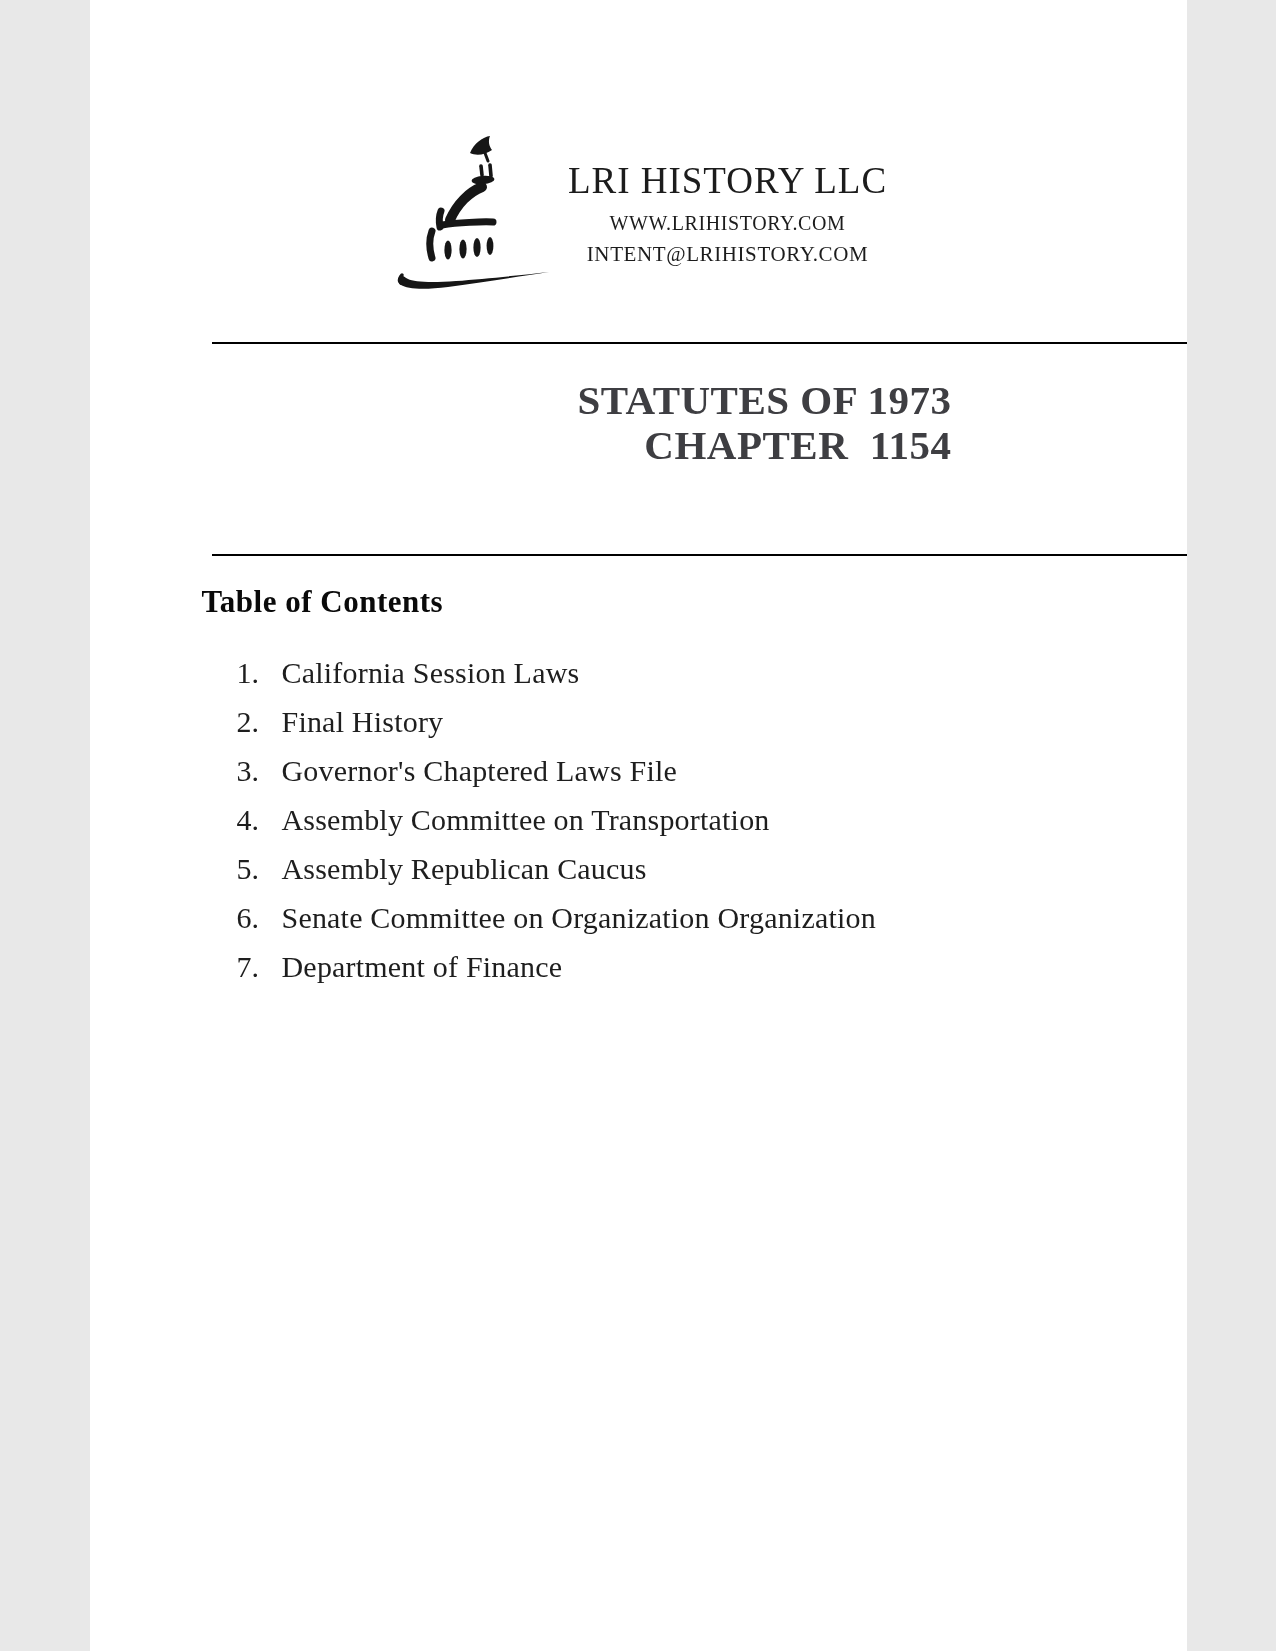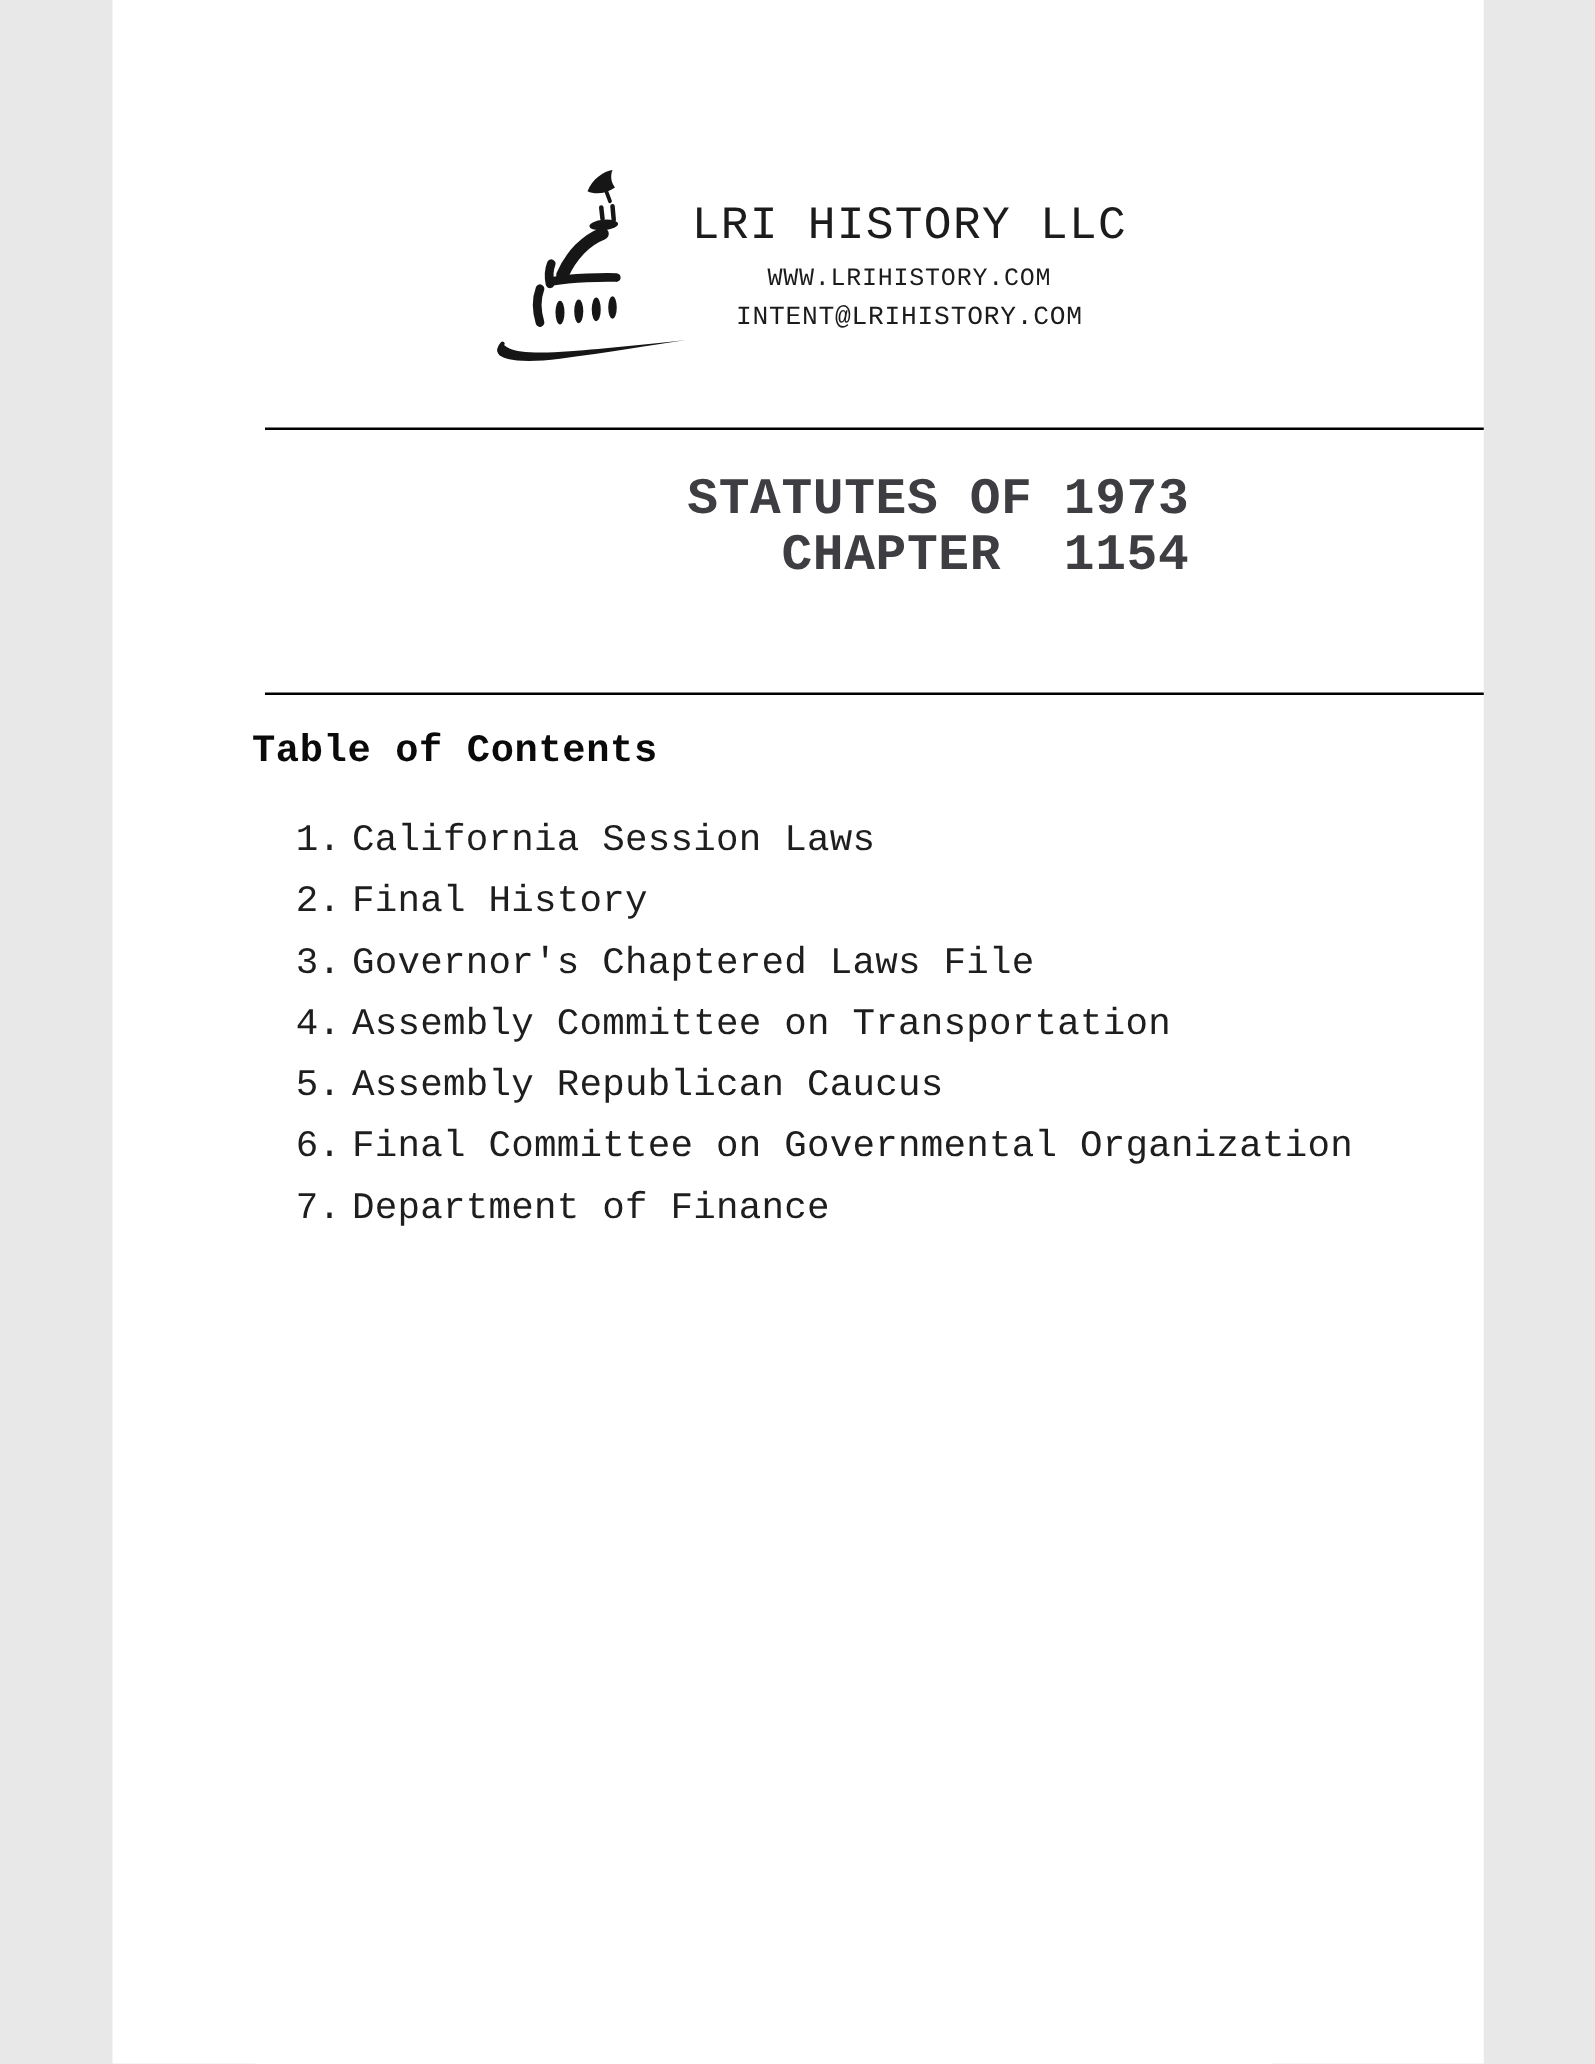--- a/index.html
+++ b/index.html
@@ -1,21 +1,21 @@
 <!DOCTYPE html>
 <html><head>
 <meta charset="utf-8">
 <style>
   html,body{margin:0;padding:0;background:#e8e8e8;}
   .page{
     position:relative;
     width:1097px;height:1651px;
     margin:0 auto;
     background:#ffffff;
-    font-family:Liberation Mono, monospace;
+    font-family:Liberation Serif, serif;
     overflow:hidden;
   }
 
   
   .logo{position:absolute;left:296px;top:124px;width:172px;height:174px;}
   .letterhead-text{
     position:absolute;top:160px;left:0;width:1276px;
     text-align:center;color:#1c1c1c;
   }
   .company{
@@ -127,21 +127,21 @@
     <li class="toc-item">
       <span class="toc-num">4.</span>
       <span class="toc-label">Assembly Committee on Transportation</span>
     </li>
     <li class="toc-item">
       <span class="toc-num">5.</span>
       <span class="toc-label">Assembly Republican Caucus</span>
     </li>
     <li class="toc-item">
       <span class="toc-num">6.</span>
-      <span class="toc-label">Final Committee on Governmental Organization</span>
+      <span class="toc-label">Senate Committee on Organization Organization</span>
     </li>
     <li class="toc-item">
       <span class="toc-num">7.</span>
       <span class="toc-label">Department of Finance</span>
     </li>
   </ol>
 
 </div>
 
 </body></html>

